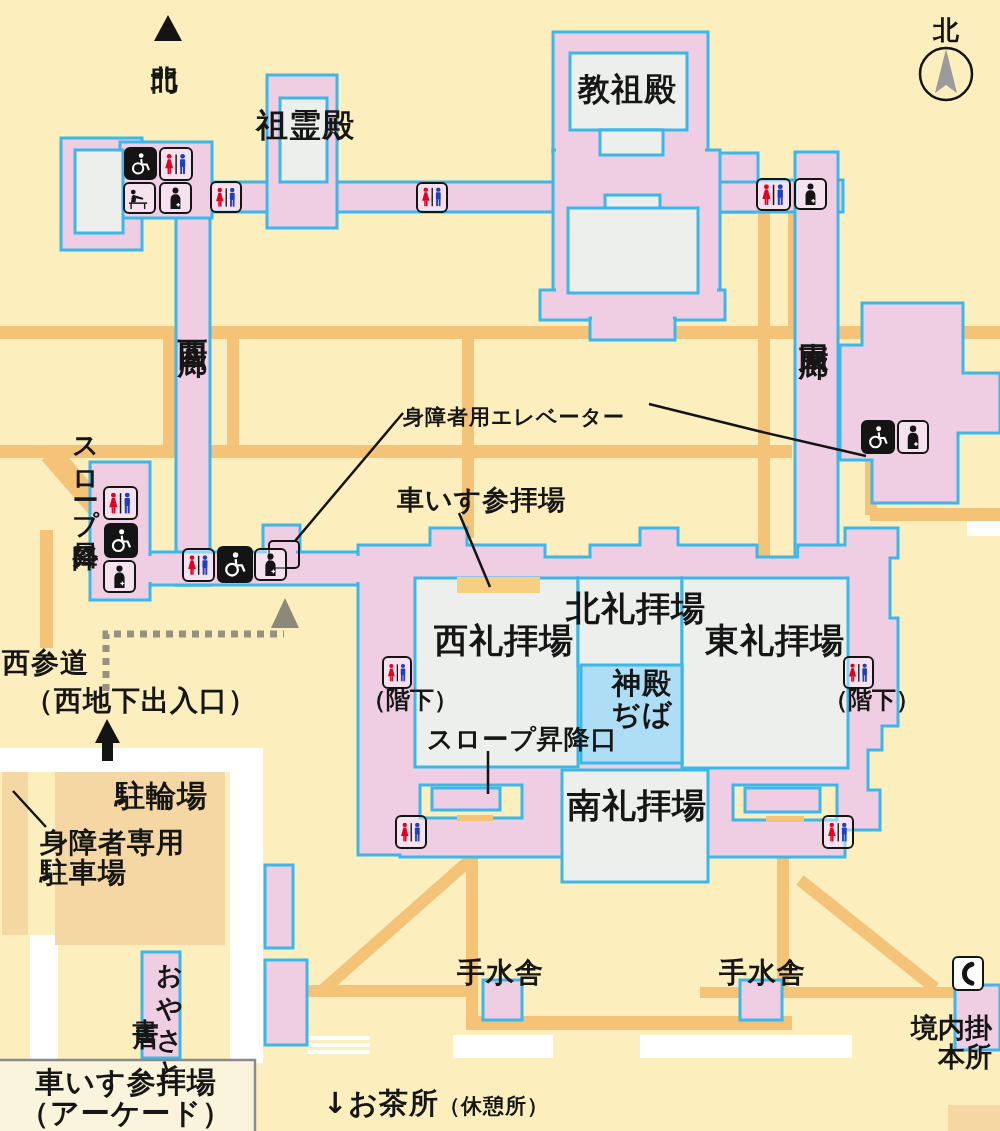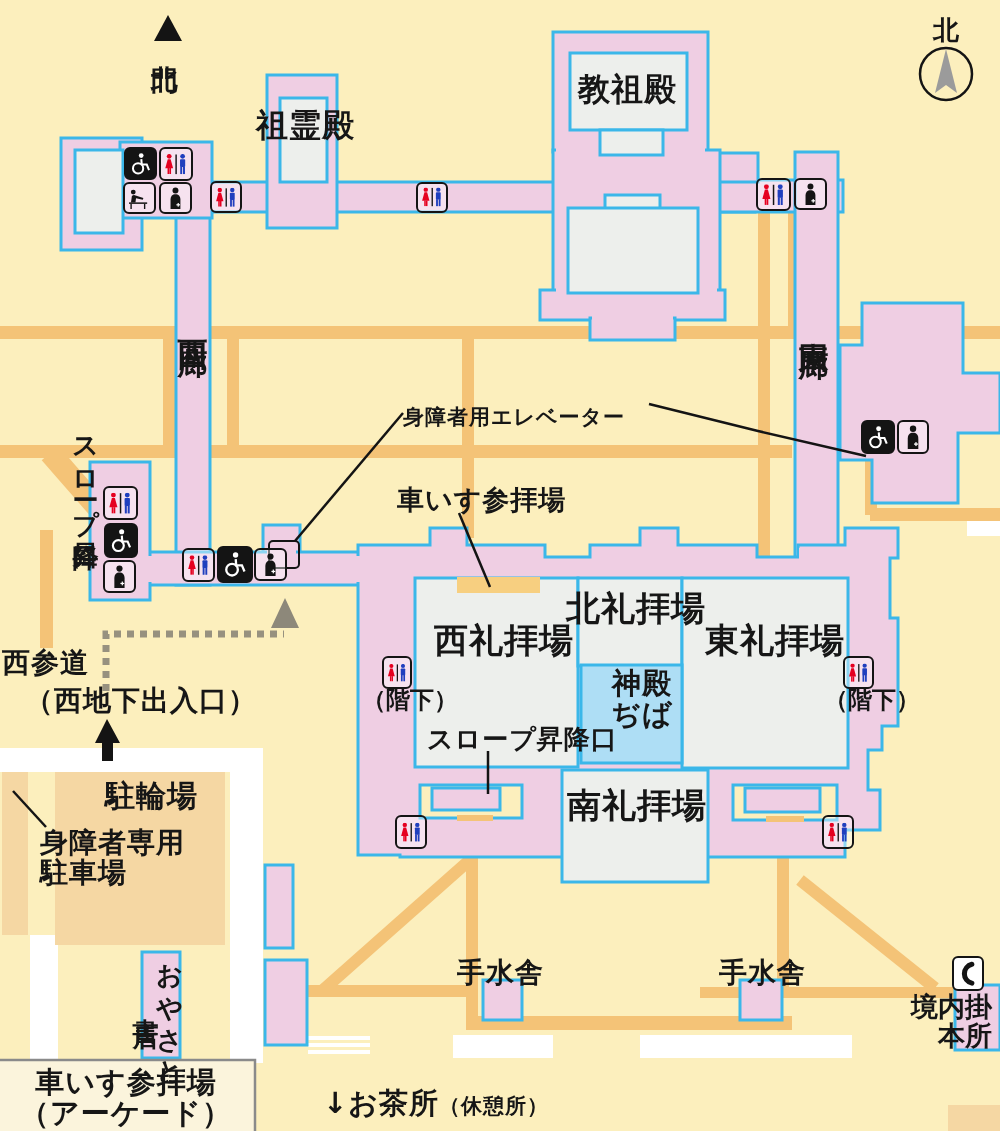--- a/index.html
+++ b/index.html
@@ -3,21 +3,21 @@
 <meta charset="utf-8">
 <style>
   html,body{margin:0;padding:0;background:#ddd;}
   #stage{position:relative;width:1000px;height:1131px;overflow:hidden;background:#FCEFBD;
          font-family:"DejaVu Sans","Liberation Sans",sans-serif;}
   #geom{position:absolute;left:0;top:0;}
   .lb{position:absolute;font-weight:700;color:#161616;white-space:nowrap;line-height:1.08;
       letter-spacing:1px;}
   .vt{writing-mode:vertical-rl;text-orientation:mixed;letter-spacing:3px;}
   .ctr{text-align:center;}
-  .rgt{text-align:right;}
+  .rgt{text-align:right;margin-top:21px;}
   .ic{position:absolute;box-sizing:border-box;border:2px solid #141414;border-radius:6px;
       display:flex;align-items:center;justify-content:center;background:rgba(255,255,255,.42);}
   .ic svg{width:86%;height:82%;}
   .ic.dk{background:#141414;}
   .ic.wh{background:#fff;}
   .sm2{font-size:21px;font-weight:700;}
 </style>
 </head>
 <body>
 
@@ -360,21 +360,21 @@
 <div class="lb" style="left:566px;top:590px;font-size:34px">北礼拝場</div>
 <div class="lb" style="left:567px;top:787px;font-size:34px">南礼拝場</div>
 <div class="lb" style="left:705px;top:622px;font-size:34px">東礼拝場</div>
 <div class="lb ctr" style="left:582px;top:668px;width:120px;font-size:29px">
   <div>神殿</div>
   <div>ぢば</div>
 </div>
 <div class="lb" style="left:427px;top:725px;font-size:26px">スロープ昇降口</div>
 <div class="lb" style="left:362px;top:688px;font-size:24px;letter-spacing:0">（階下）</div>
 <div class="lb" style="left:824px;top:688px;font-size:24px;letter-spacing:0">（階下）</div>
-<div class="lb" style="left:105px;top:780px;font-size:30px">駐輪場</div>
+<div class="lb" style="left:115px;top:780px;font-size:30px">駐輪場</div>
 <div class="lb" style="left:40px;top:828px;font-size:28px">
   <div>身障者専用</div>
   <div>駐車場</div>
 </div>
 <div class="lb vt" style="left:156px;top:945px;font-size:26px">おやさと</div>
 <div class="lb vt" style="left:132px;top:998px;font-size:26px">書店</div>
 <div class="lb ctr" style="left:0;top:1067px;width:252px;font-size:29px">
   <div>車いす参拝場</div>
   <div>（アーケード）</div>
 </div>

